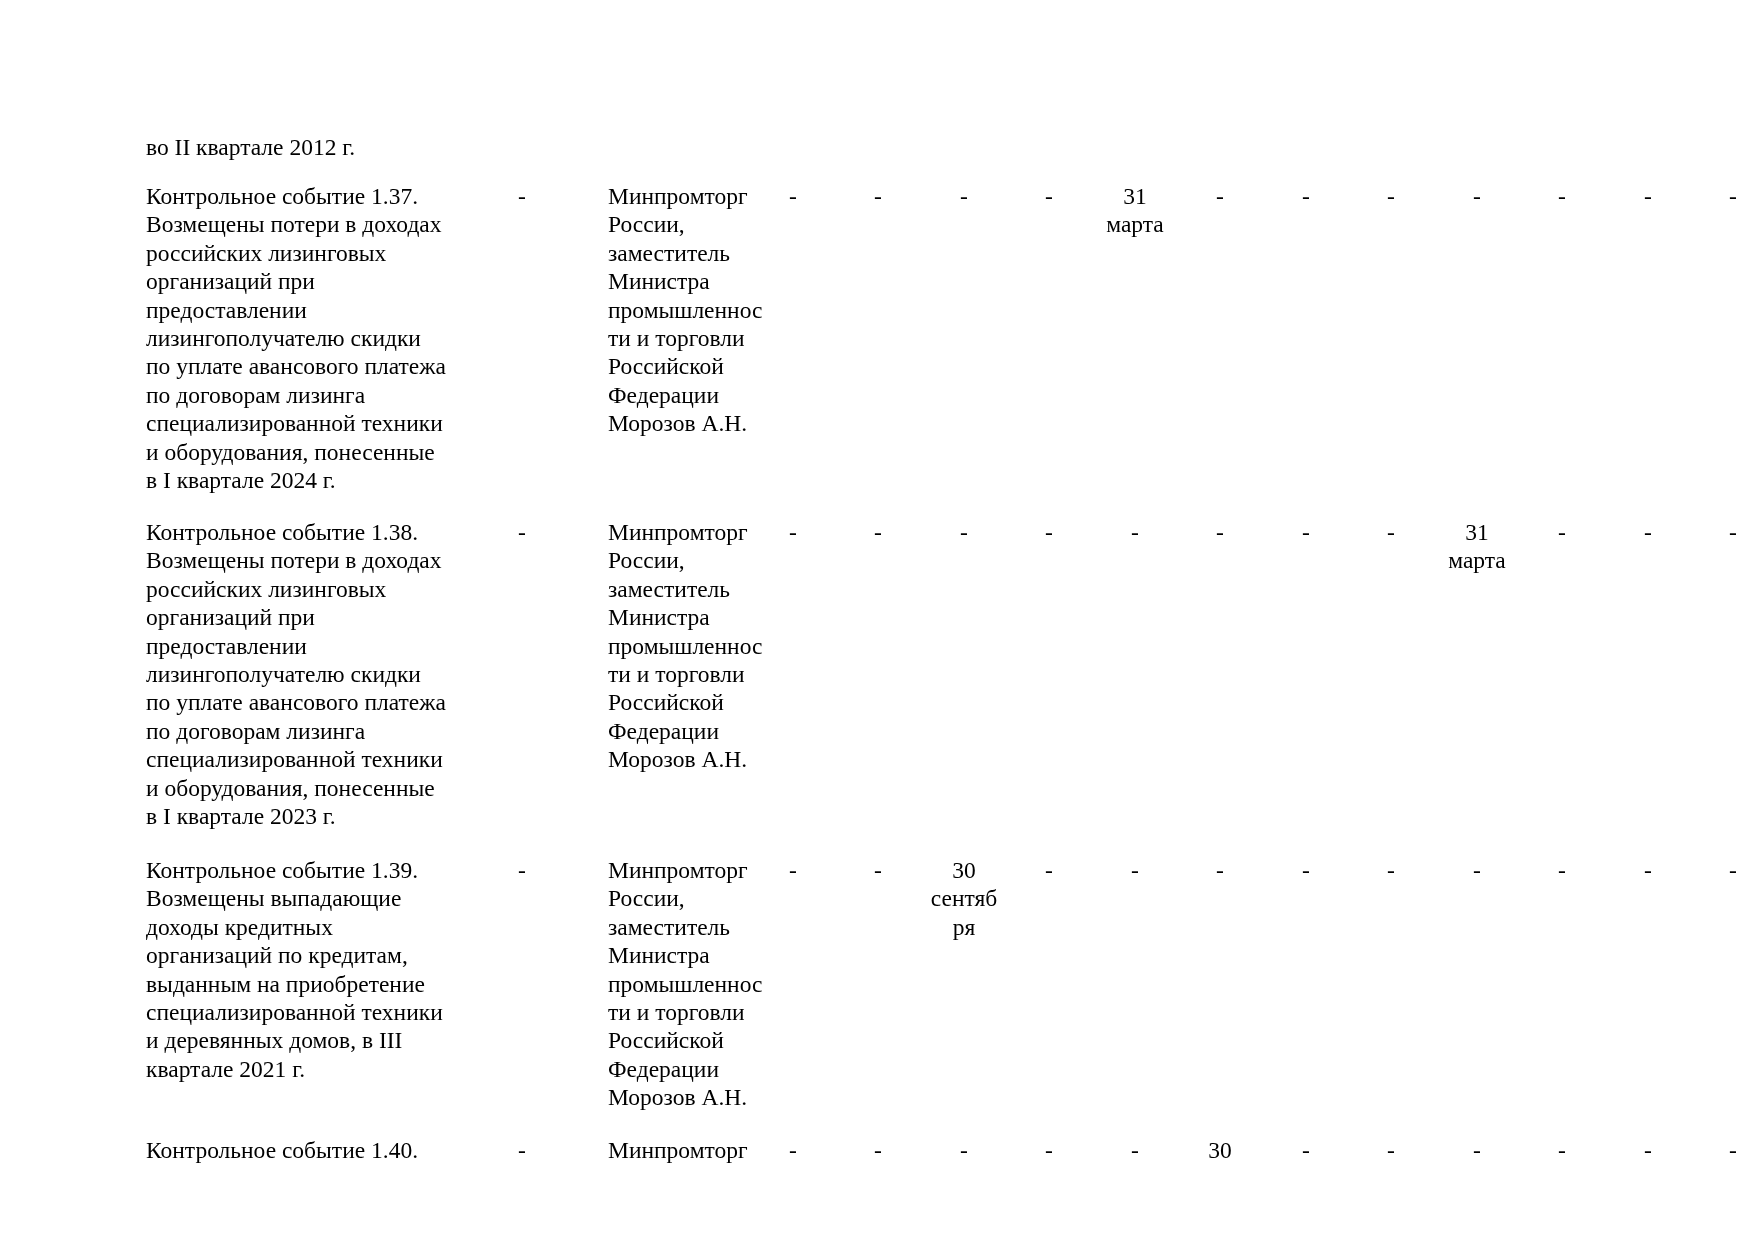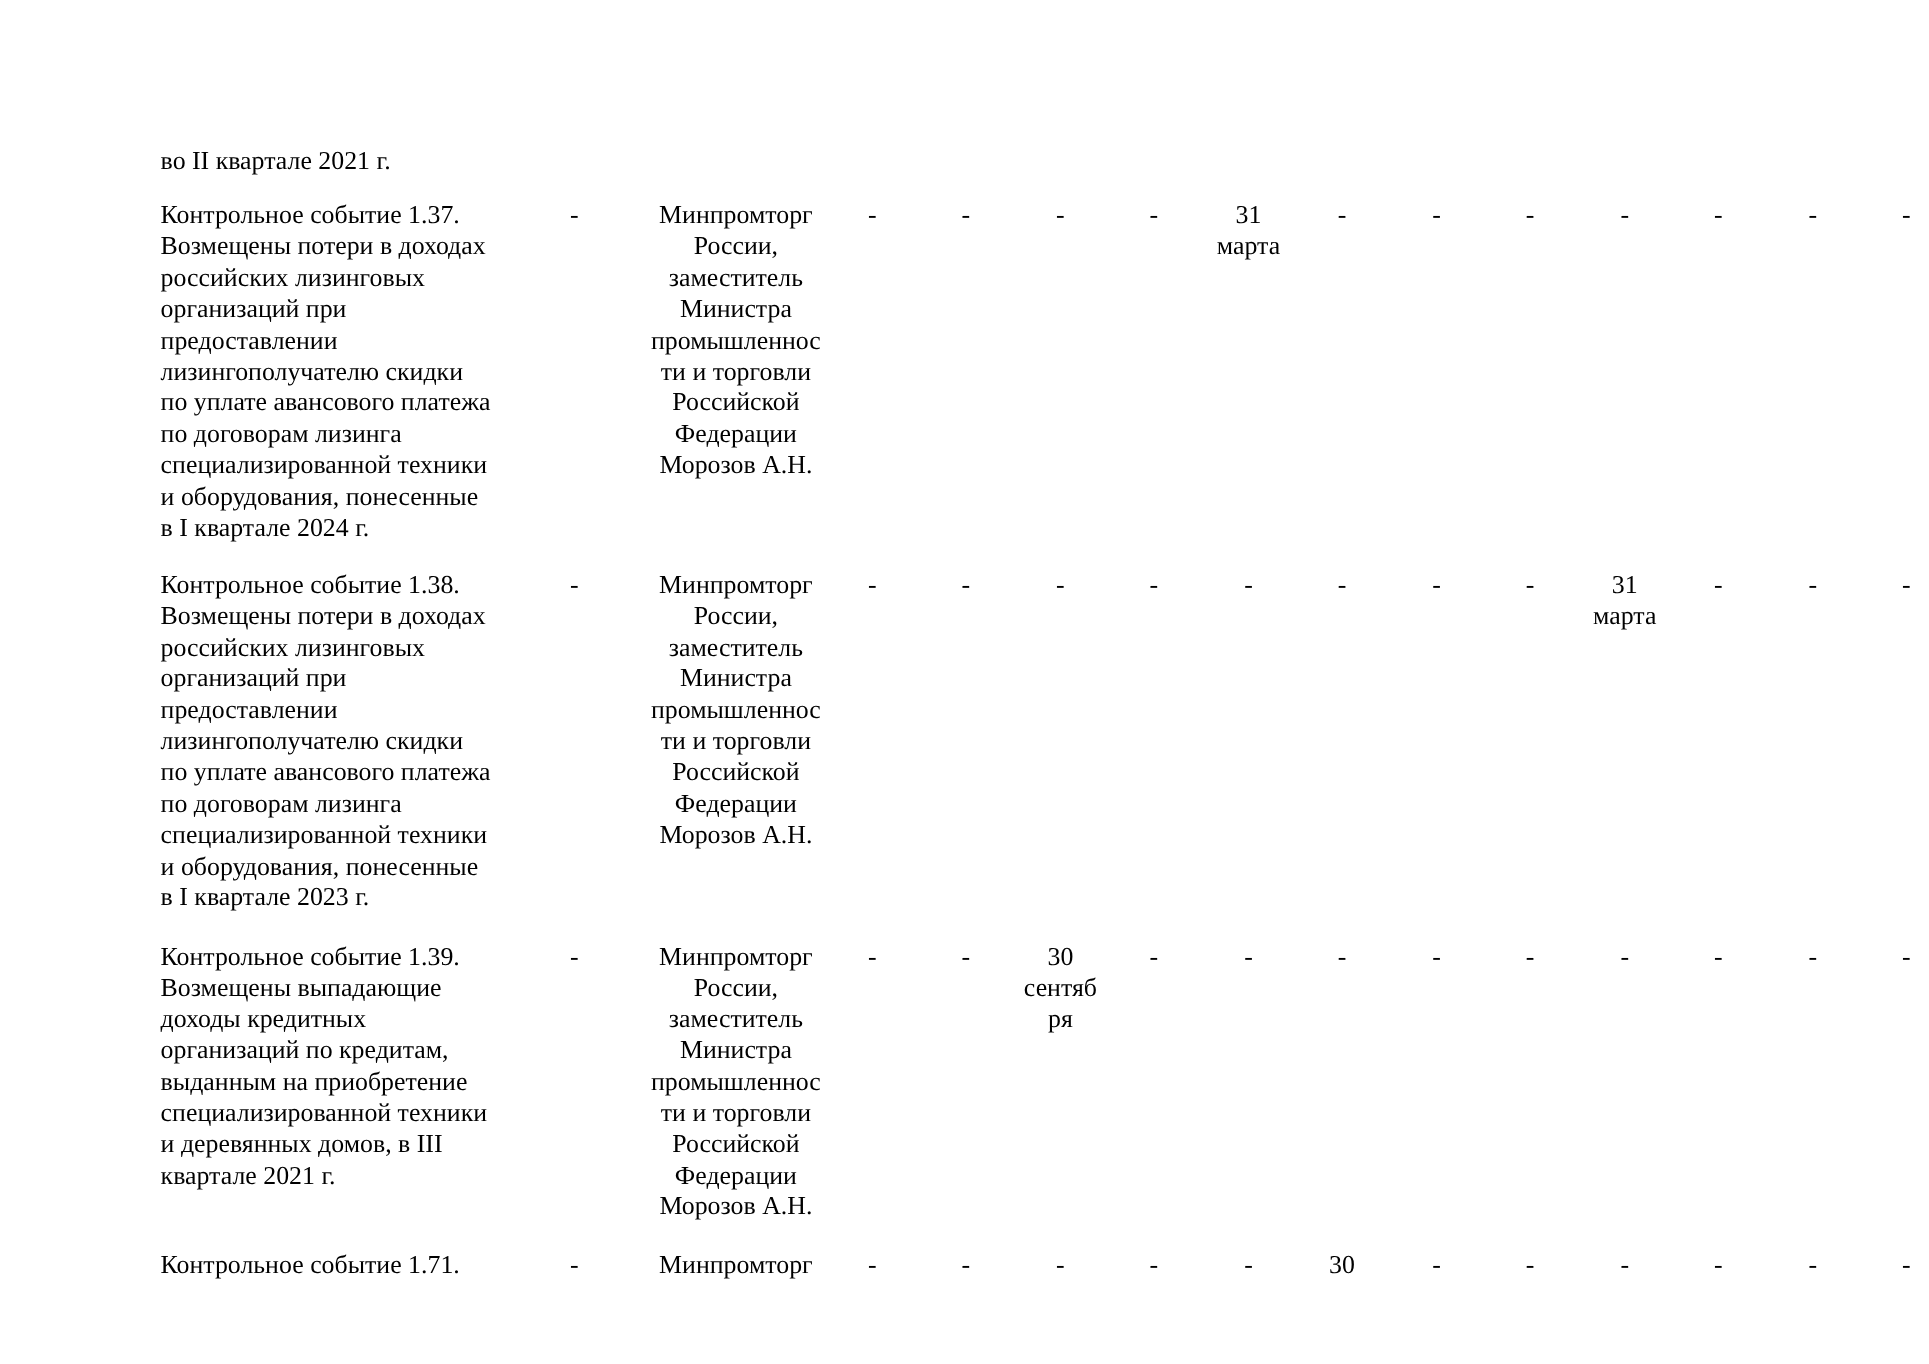--- a/index.html
+++ b/index.html
@@ -16,42 +16,42 @@
   .page { position: absolute; inset: 0; }
   .row { position: absolute; left: 0; top: 0; width: 100%; height: 0; }
   .r0 { top: 133px; }
   .r1 { top: 182px; }
   .r2 { top: 518px; }
   .r3 { top: 856px; }
   .r4 { top: 1136px; }
   .cell { position: absolute; top: 0; white-space: pre-line; }
   .event { left: 146px; width: 322px; text-align: left; }
   .mid { left: 522px; transform: translateX(-50%); text-align: center; }
-  .executor { left: 583px; width: 172px; text-align: center; }
+  .executor { left: 608px; width: 172px; text-align: left; }
   .dcell { transform: translateX(-50%); text-align: center; }
   .k0  { left: 793px; }
   .k1  { left: 878px; }
   .k2  { left: 964px; }
   .k3  { left: 1049px; }
   .k4  { left: 1135px; }
   .k5  { left: 1220px; }
   .k6  { left: 1306px; }
   .k7  { left: 1391px; }
   .k8  { left: 1477px; }
   .k9  { left: 1562px; }
   .k10 { left: 1648px; }
   .k11 { left: 1733px; }
 </style>
 </head>
 <body>
 
 <div class="page">
 
   <div class="row r0">
-    <div class="cell event">во II квартале 2021 г.</div>
+    <div class="cell event">во II квартале 2012 г.</div>
   </div>
 
   <div class="row r1">
     <div class="cell event">Контрольное событие 1.37.
 Возмещены потери в доходах
 российских лизинговых
 организаций при
 предоставлении
 лизингополучателю скидки
 по уплате авансового платежа
@@ -150,21 +150,21 @@
     <div class="cell dcell k5">-</div>
     <div class="cell dcell k6">-</div>
     <div class="cell dcell k7">-</div>
     <div class="cell dcell k8">-</div>
     <div class="cell dcell k9">-</div>
     <div class="cell dcell k10">-</div>
     <div class="cell dcell k11">-</div>
   </div>
 
   <div class="row r4">
-    <div class="cell event">Контрольное событие 1.71.</div>
+    <div class="cell event">Контрольное событие 1.40.</div>
     <div class="cell mid">-</div>
     <div class="cell executor">Минпромторг</div>
     <div class="cell dcell k0">-</div>
     <div class="cell dcell k1">-</div>
     <div class="cell dcell k2">-</div>
     <div class="cell dcell k3">-</div>
     <div class="cell dcell k4">-</div>
     <div class="cell dcell k5">30</div>
     <div class="cell dcell k6">-</div>
     <div class="cell dcell k7">-</div>

